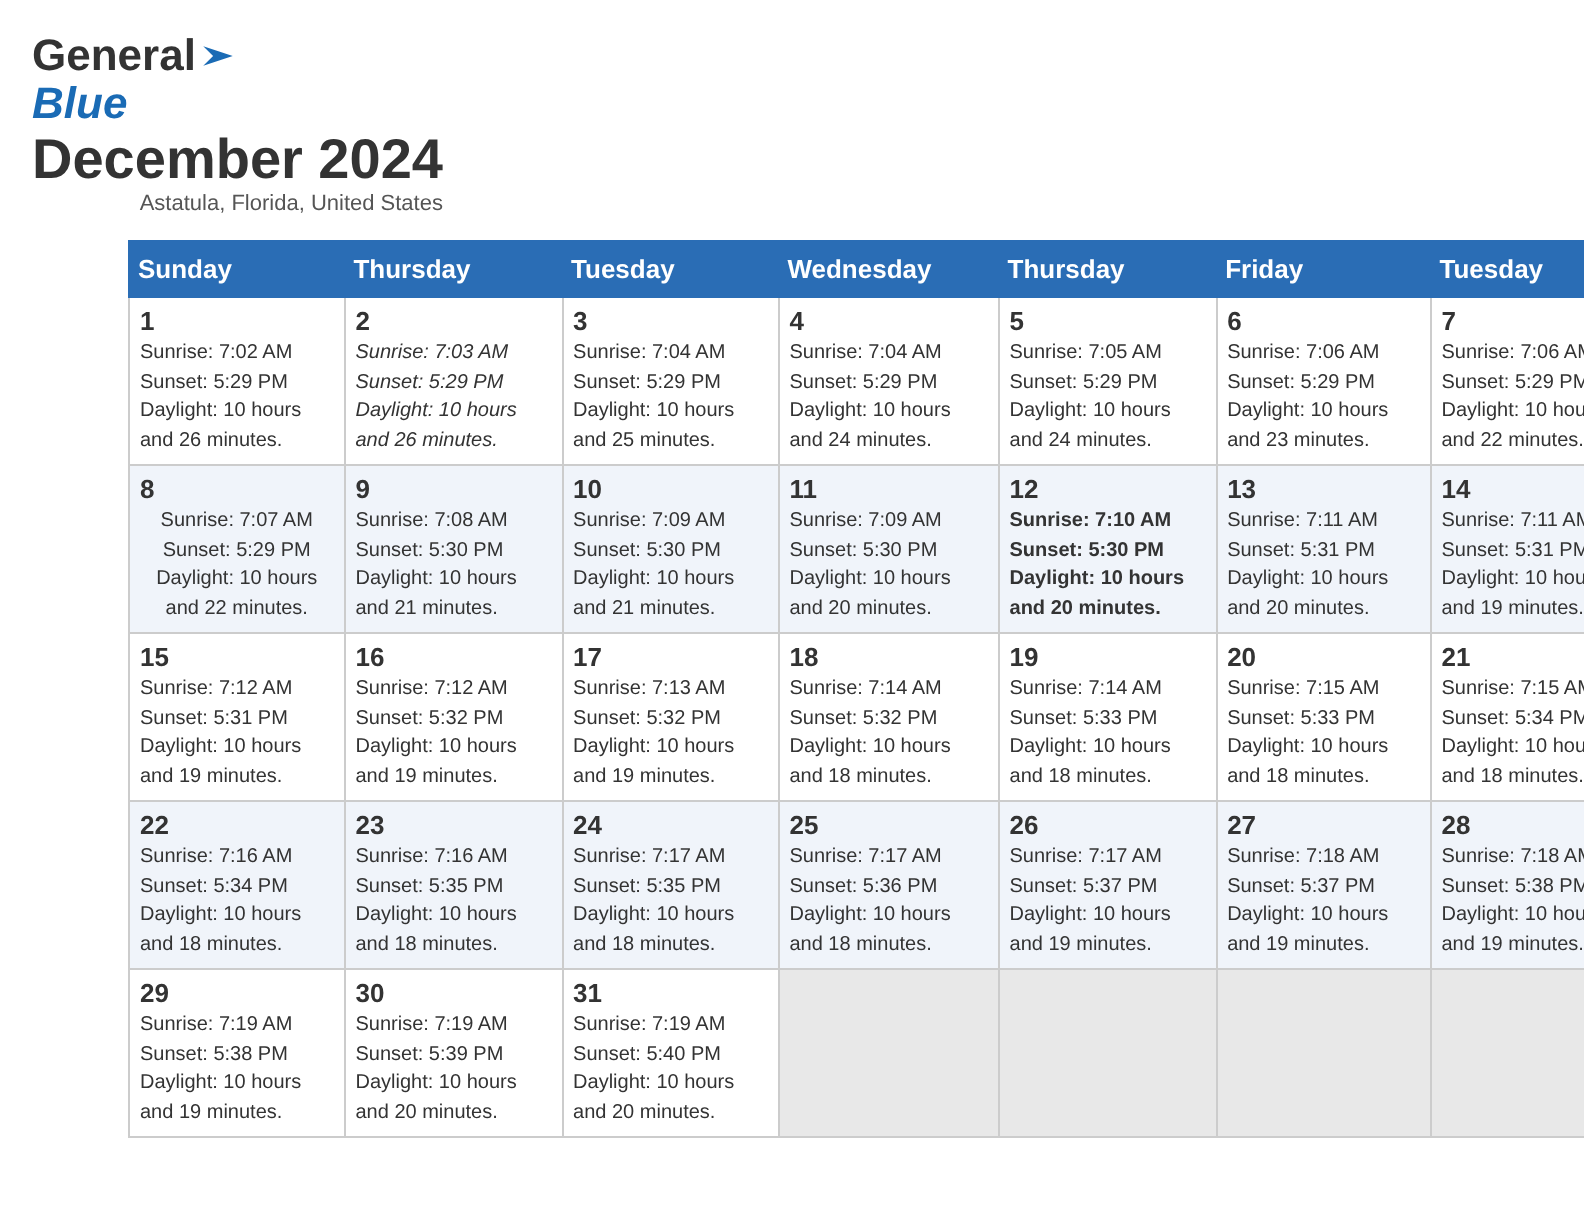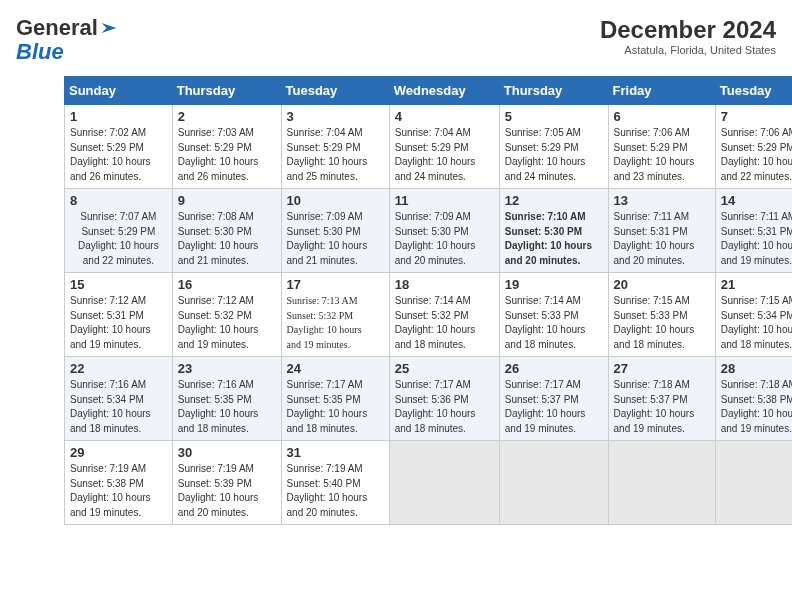--- a/index.html
+++ b/index.html
@@ -8,41 +8,42 @@
       background: #fff;
       width: 792px;
       min-height: 612px;
       padding: 16px;
     }
     .header-area {
       display: flex;
       justify-content: space-between;
       align-items: flex-start;
       margin-bottom: 12px;
+      flex-direction: column;
     }
     .logo {
       display: flex;
       flex-direction: column;
       align-items: flex-start;
     }
     .logo-text {
       font-size: 22px;
       font-weight: bold;
       color: #333;
       line-height: 1.1;
     }
     .logo-icon {
       width: 18px;
       height: 14px;
       margin-left: 2px;
     }
     .logo-line1 { display: flex; align-items: center; }
     .title-area { text-align: right; }
     .month-title {
-      font-size: 24px;
+      font-size: 28px;
       font-weight: bold;
       color: #333;
     }
     .location-title {
       font-size: 11px;
       color: #555;
     }
     .calendar {
       width: 100%;
       border-collapse: collapse;
@@ -125,21 +126,21 @@
   <tr>
         <td>
           <span class="day-number">1</span>
           <div class="day-info" style="white-space: pre-line;">Sunrise: 7:02 AM
 Sunset: 5:29 PM
 Daylight: 10 hours
 and 26 minutes.</div>
         </td>
         <td>
           <span class="day-number">2</span>
-          <div class="day-info" style="white-space: pre-line;">Sunrise: 7:03 AM
+          <div class="day-info" style="white-space: pre-line; font-style: italic;">Sunrise: 7:03 AM
 Sunset: 5:29 PM
 Daylight: 10 hours
 and 26 minutes.</div>
         </td>
         <td>
           <span class="day-number">3</span>
           <div class="day-info" style="white-space: pre-line;">Sunrise: 7:04 AM
 Sunset: 5:29 PM
 Daylight: 10 hours
 and 25 minutes.</div>
@@ -234,21 +235,21 @@
         </td>
         <td>
           <span class="day-number">16</span>
           <div class="day-info" style="white-space: pre-line;">Sunrise: 7:12 AM
 Sunset: 5:32 PM
 Daylight: 10 hours
 and 19 minutes.</div>
         </td>
         <td>
           <span class="day-number">17</span>
-          <div class="day-info" style="white-space: pre-line; font-family: Liberation Serif, serif;">Sunrise: 7:13 AM
+          <div class="day-info" style="white-space: pre-line;">Sunrise: 7:13 AM
 Sunset: 5:32 PM
 Daylight: 10 hours
 and 19 minutes.</div>
         </td>
         <td>
           <span class="day-number">18</span>
           <div class="day-info" style="white-space: pre-line;">Sunrise: 7:14 AM
 Sunset: 5:32 PM
 Daylight: 10 hours
 and 18 minutes.</div>

